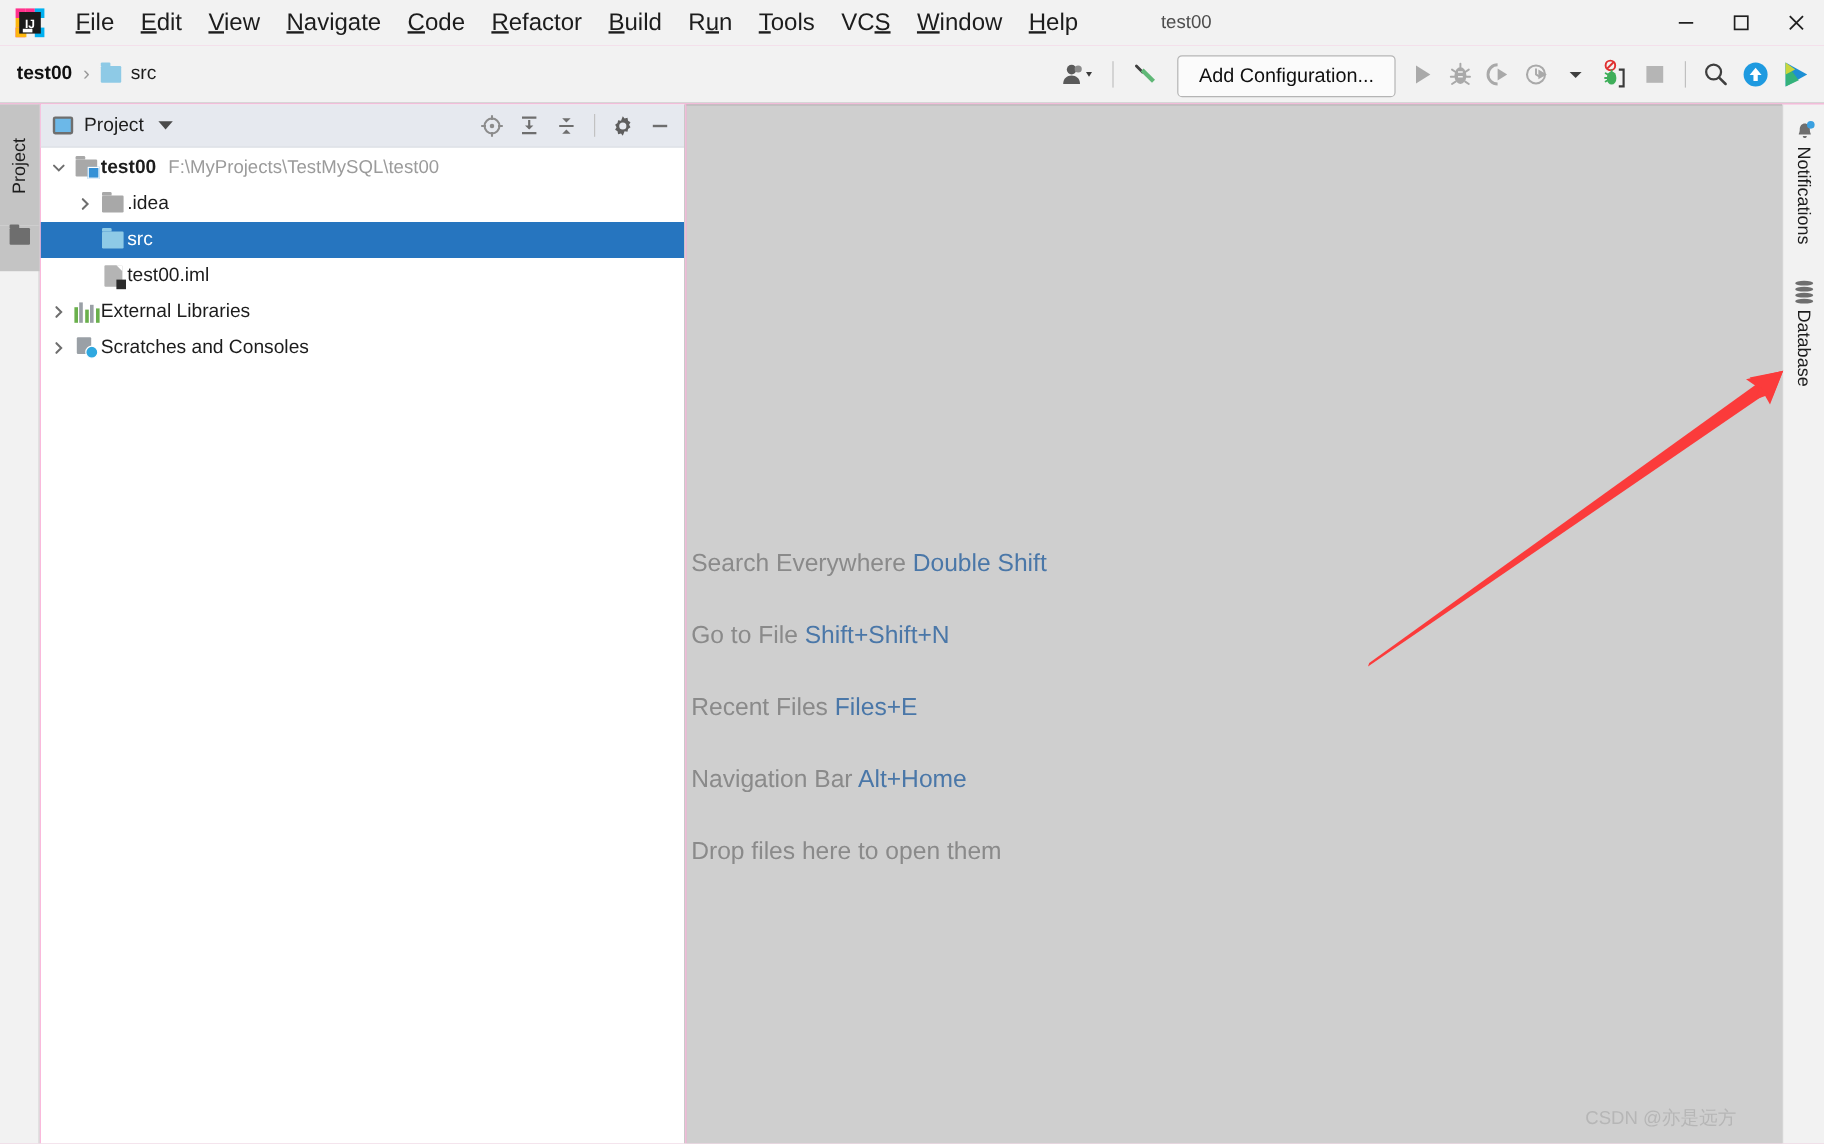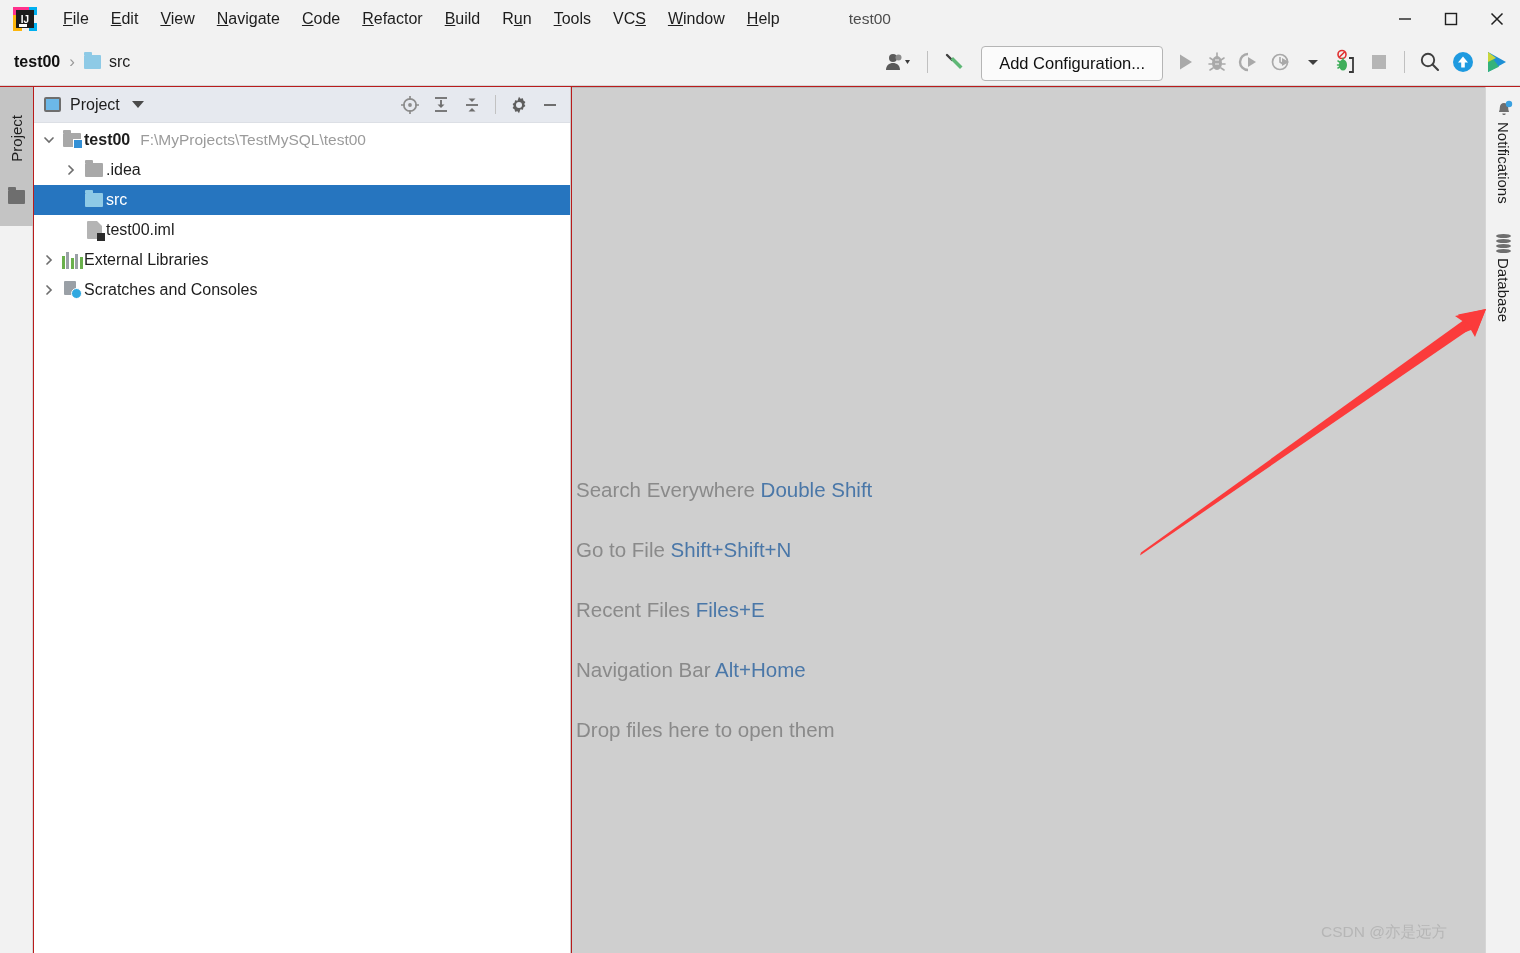--- a/index.html
+++ b/index.html
@@ -5,38 +5,38 @@
   * { box-sizing: border-box; margin: 0; padding: 0; }
   html, body {
     width: 1520px; height: 953px;
     font-family: "Liberation Sans", sans-serif;
     background: #f2f2f2;
     overflow: hidden;
   }
   #app {
     position: relative;
     width: 1520px; height: 953px;
-    background: #b91c1c;
+    background: #f9a8d4;
   }
 
   
   .titlebar {
     position: absolute; left: 0; top: 0; width: 1520px; height: 38px;
     background: #f2f2f2;
     display: flex; align-items: center;
   }
   .ij-logo {
     width: 26px; height: 26px; margin-left: 12px; margin-right: 14px;
     position: relative; flex: 0 0 auto;
   }
   .menu {
     display: flex; align-items: center; gap: 0px;
   }
   .menu-item {
-    font-size: 16px; color: #1d1d1d; padding: 2px 11px;
+    font-size: 20px; color: #1d1d1d; padding: 2px 11px;
     white-space: nowrap; line-height: 20px; text-align: right;
   }
   .menu-item .mn { text-decoration: underline; }
   .win-title {
     margin-left: 58px; font-size: 15.5px; color: #4d4d4d;
     white-space: nowrap;
   }
   .win-ctrls {
     position: absolute; right: 0; top: 0; height: 38px;
     display: flex; align-items: center;
@@ -202,21 +202,21 @@
     border-radius: 50%; background: #2fa8e0; border: 1.5px solid #ffffff;
   }
 
   
   .editor {
     position: absolute; left: 572px; top: 87px;
     width: 913px; height: 866px; background: #cfcfcf;
     border-top: 1px solid #b8b8b8;
   }
   .hints {
-    position: absolute; left: 4px; top: 390px; width: 700px;
+    position: absolute; left: 4px; top: 370px; width: 700px;
   }
   .hint {
     font-size: 20.5px; color: #8a8a8a; margin-bottom: 36px;
     white-space: nowrap; line-height: 24px;
   }
   .hint .key { color: #4a77a8; }
   .hint.last { margin-bottom: 0; }
 
   .watermark {
     position: absolute; right: 38px; bottom: 10px;

